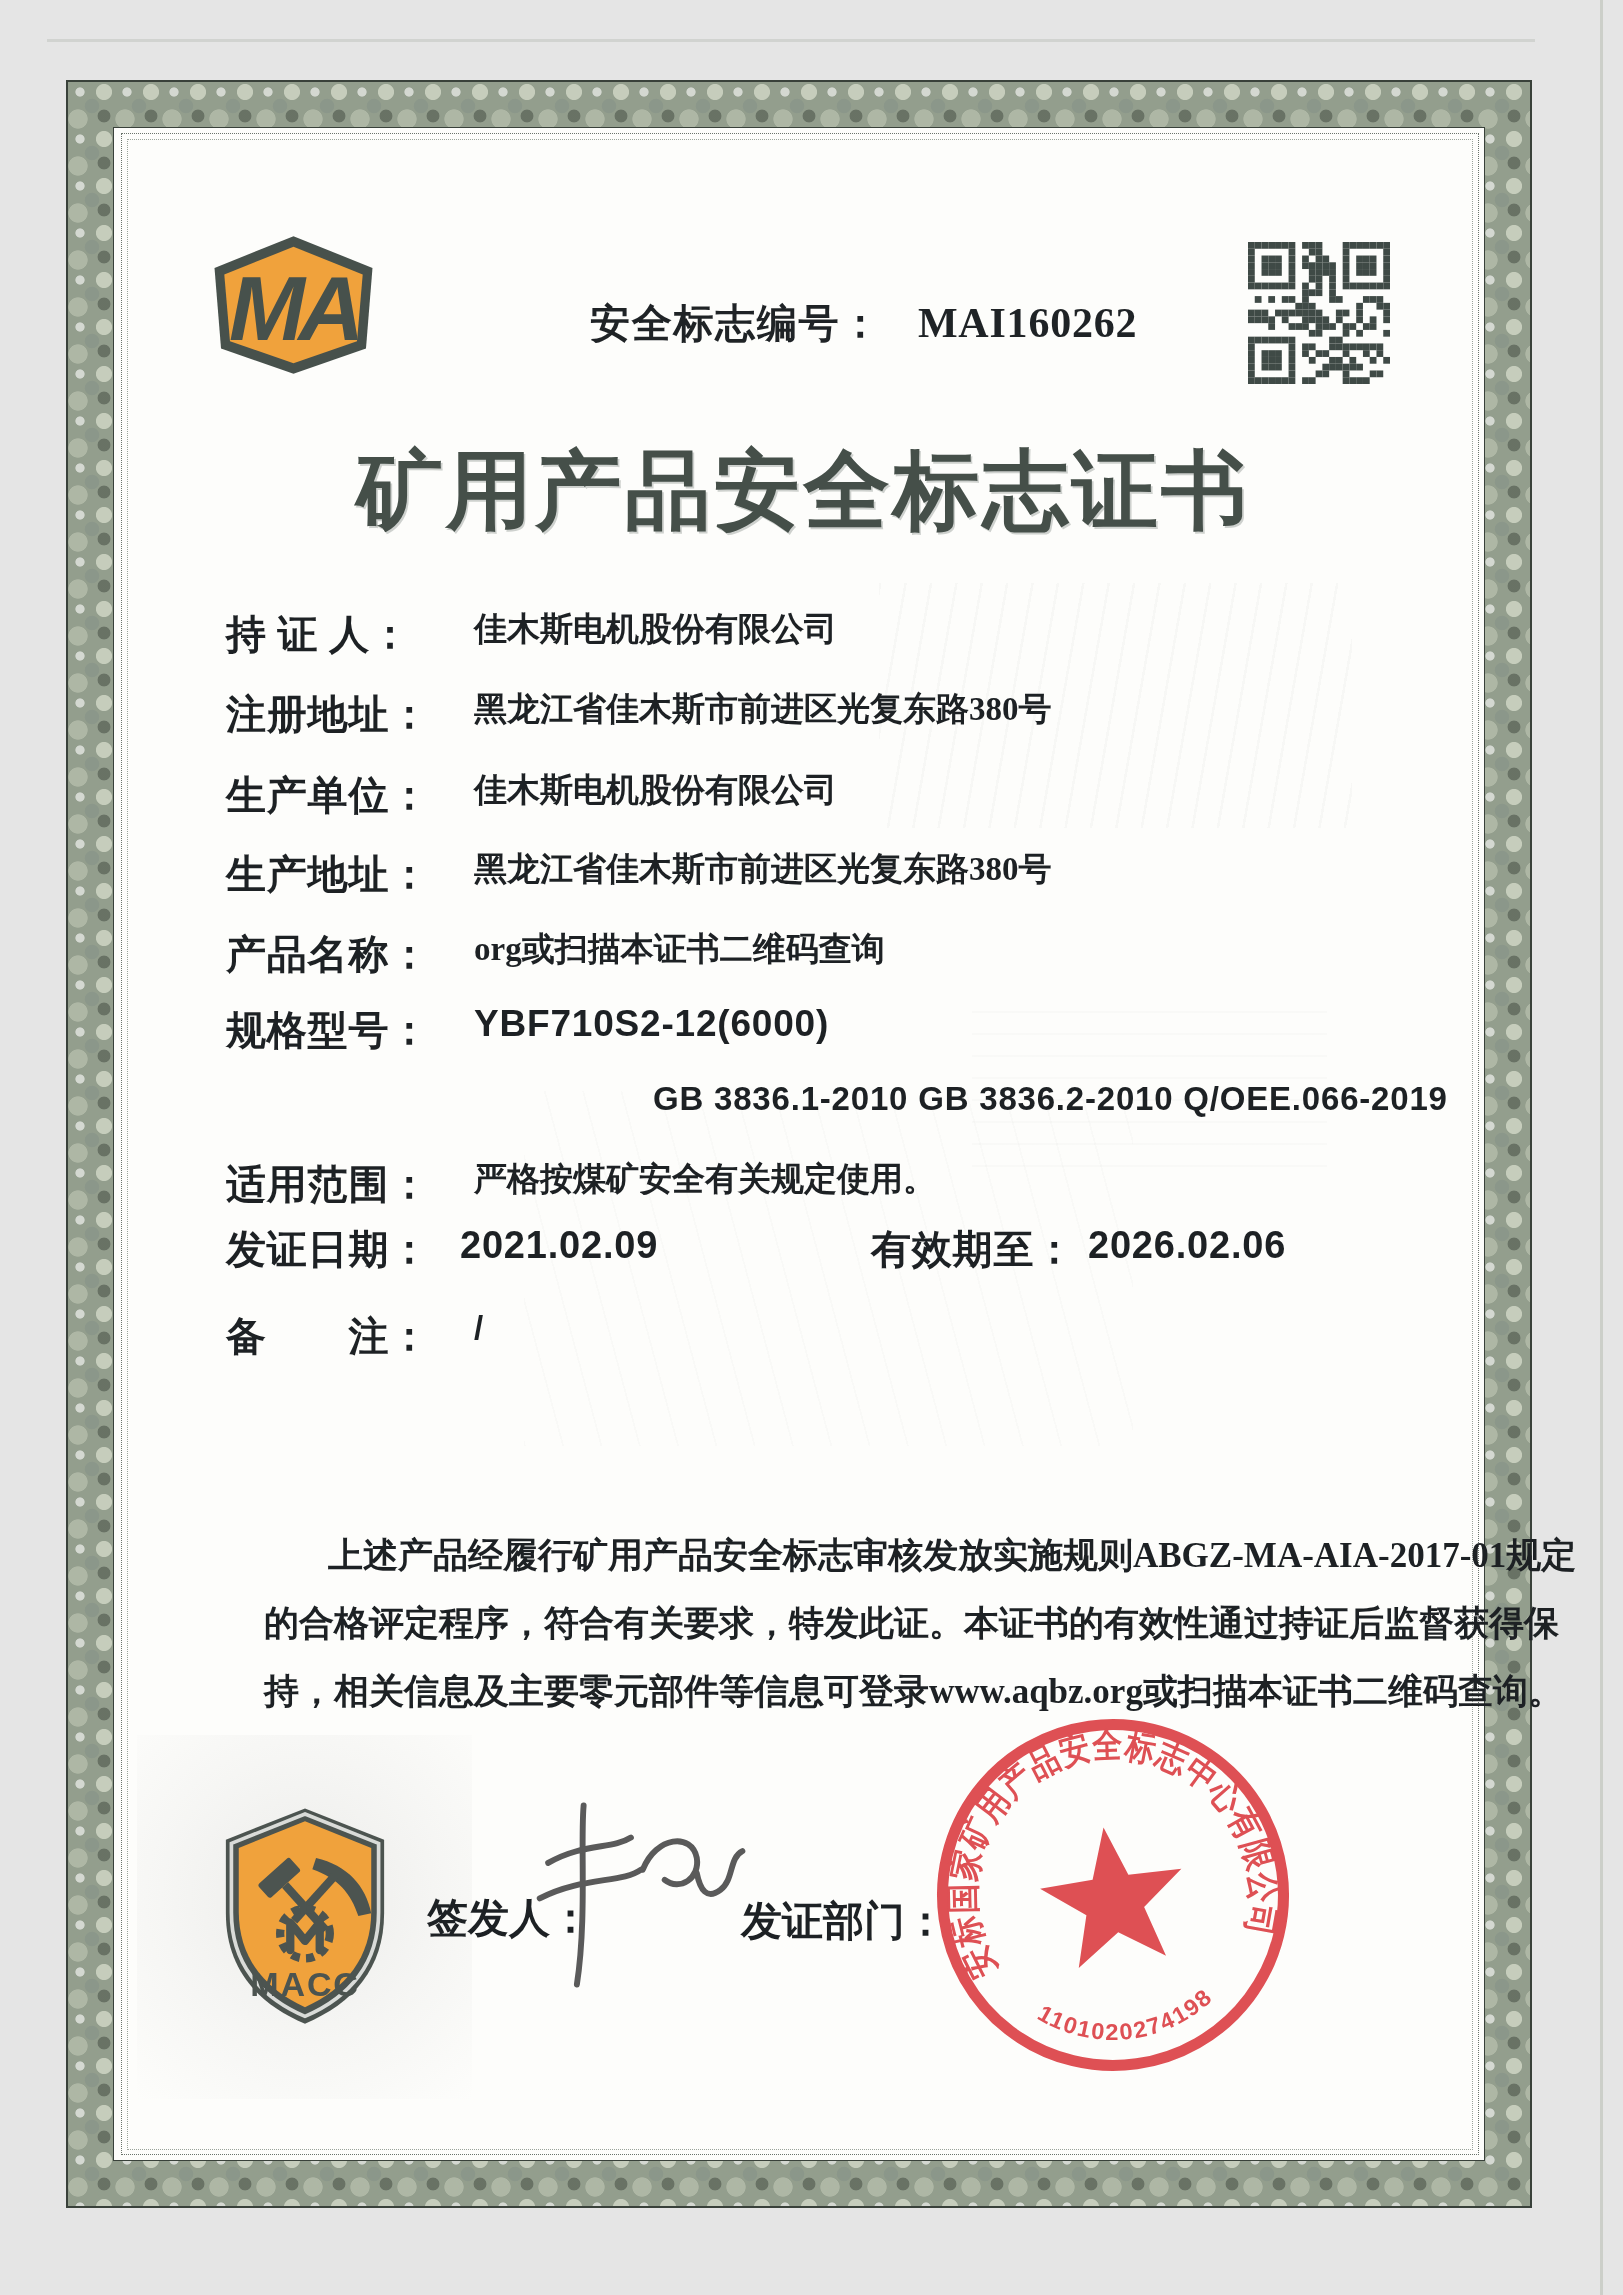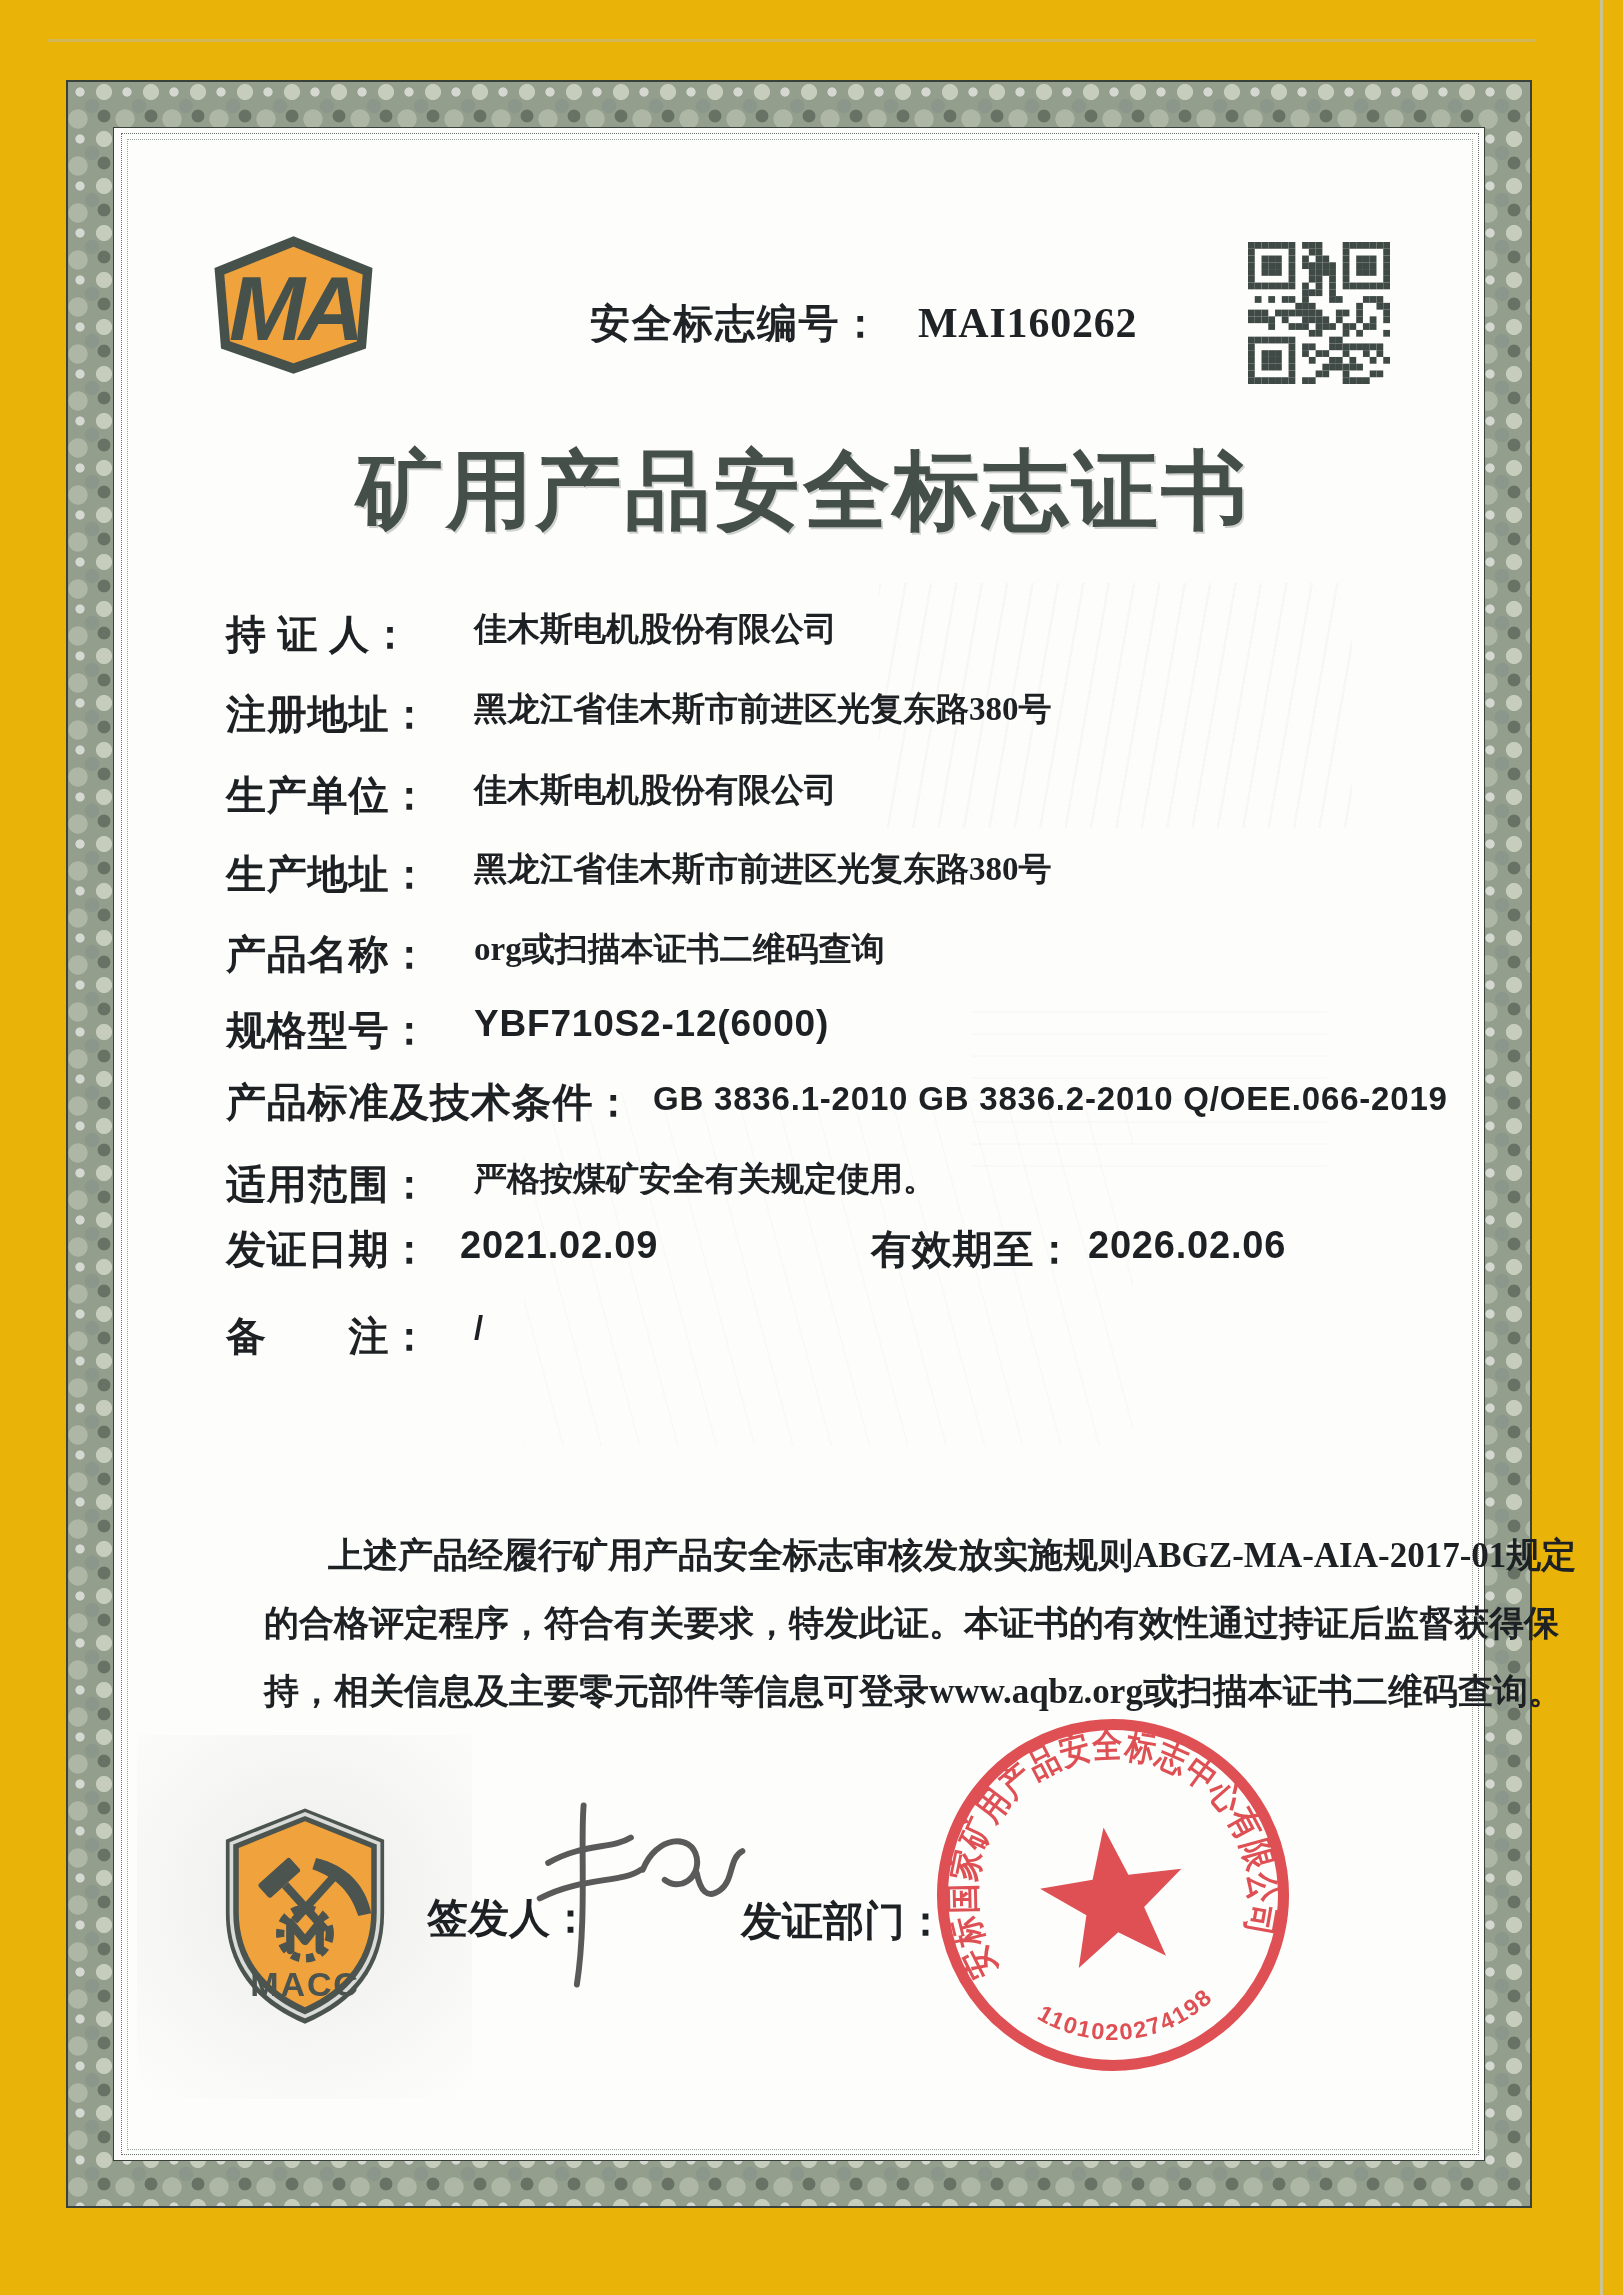--- a/index.html
+++ b/index.html
@@ -1,16 +1,16 @@
 <!DOCTYPE html>
 <html style="font-size:13.5px"><head>
 <meta charset="utf-8">
 <style>
   html,body{margin:0;padding:0;background:#fff;}
-  .page{position:relative;width:1623px;height:2295px;background:#eab308;overflow:hidden;
+  .page{position:relative;width:1623px;height:2295px;background:#e5e5e5;overflow:hidden;
         font-family:"Liberation Serif", serif;color:#22262a;}
   
   .frame{position:absolute;left:66px;top:80px;width:1466px;height:2128px;
          background-color:#939e8d;
          background-image:
            radial-gradient(circle at 12px 10px, rgba(255,255,255,.60) 4.2px, rgba(255,255,255,0) 5px),
            radial-gradient(circle at 36px 34px, rgba(52,60,52,.45) 6px, rgba(0,0,0,0) 6.8px),
            radial-gradient(circle at 36px 10px, #c6cdbc 7.6px, rgba(0,0,0,0) 8.5px),
            radial-gradient(circle at 10px 37px, #aeb7a5 9.3px, rgba(0,0,0,0) 10px),
            radial-gradient(circle at 24px 24px, #8b978a 6.8px, rgba(0,0,0,0) 7.6px);
@@ -336,21 +336,20 @@
   </div>
   <div class="row" style="left:226px;top:927px;width:1184px;height:51px;">
     <span class="lab">产品名称：</span>
     <span class="val" style="left:248px;">org或扫描本证书二维码查询</span>
   </div>
   <div class="row" style="left:226px;top:1003px;width:1184px;height:51px;">
     <span class="lab">规格型号：</span>
     <span class="val val-sans" style="left:248px;font-size:37px;">YBF710S2-12(6000)</span>
   </div>
   <div class="row" style="left:226px;top:1075px;width:1226px;height:51px;">
-    <span class="lab">产品标准及技术条件：</span>
     <span class="val val-sans" style="left:427px;top:5px;font-size:33px;">GB 3836.1-2010  GB 3836.2-2010  Q/OEE.066-2019</span>
   </div>
   <div class="row" style="left:226px;top:1157px;width:1184px;height:51px;">
     <span class="lab">适用范围：</span>
     <span class="val" style="left:248px;">严格按煤矿安全有关规定使用。</span>
   </div>
   <div class="row" style="left:226px;top:1222px;width:1226px;height:51px;">
     <span class="lab">发证日期：</span>
     <span class="val val-sans" style="left:234px;top:1.7px;font-size:38px;">2021.02.09</span>
     <span class="lab" style="left:645px;">有效期至：</span>

